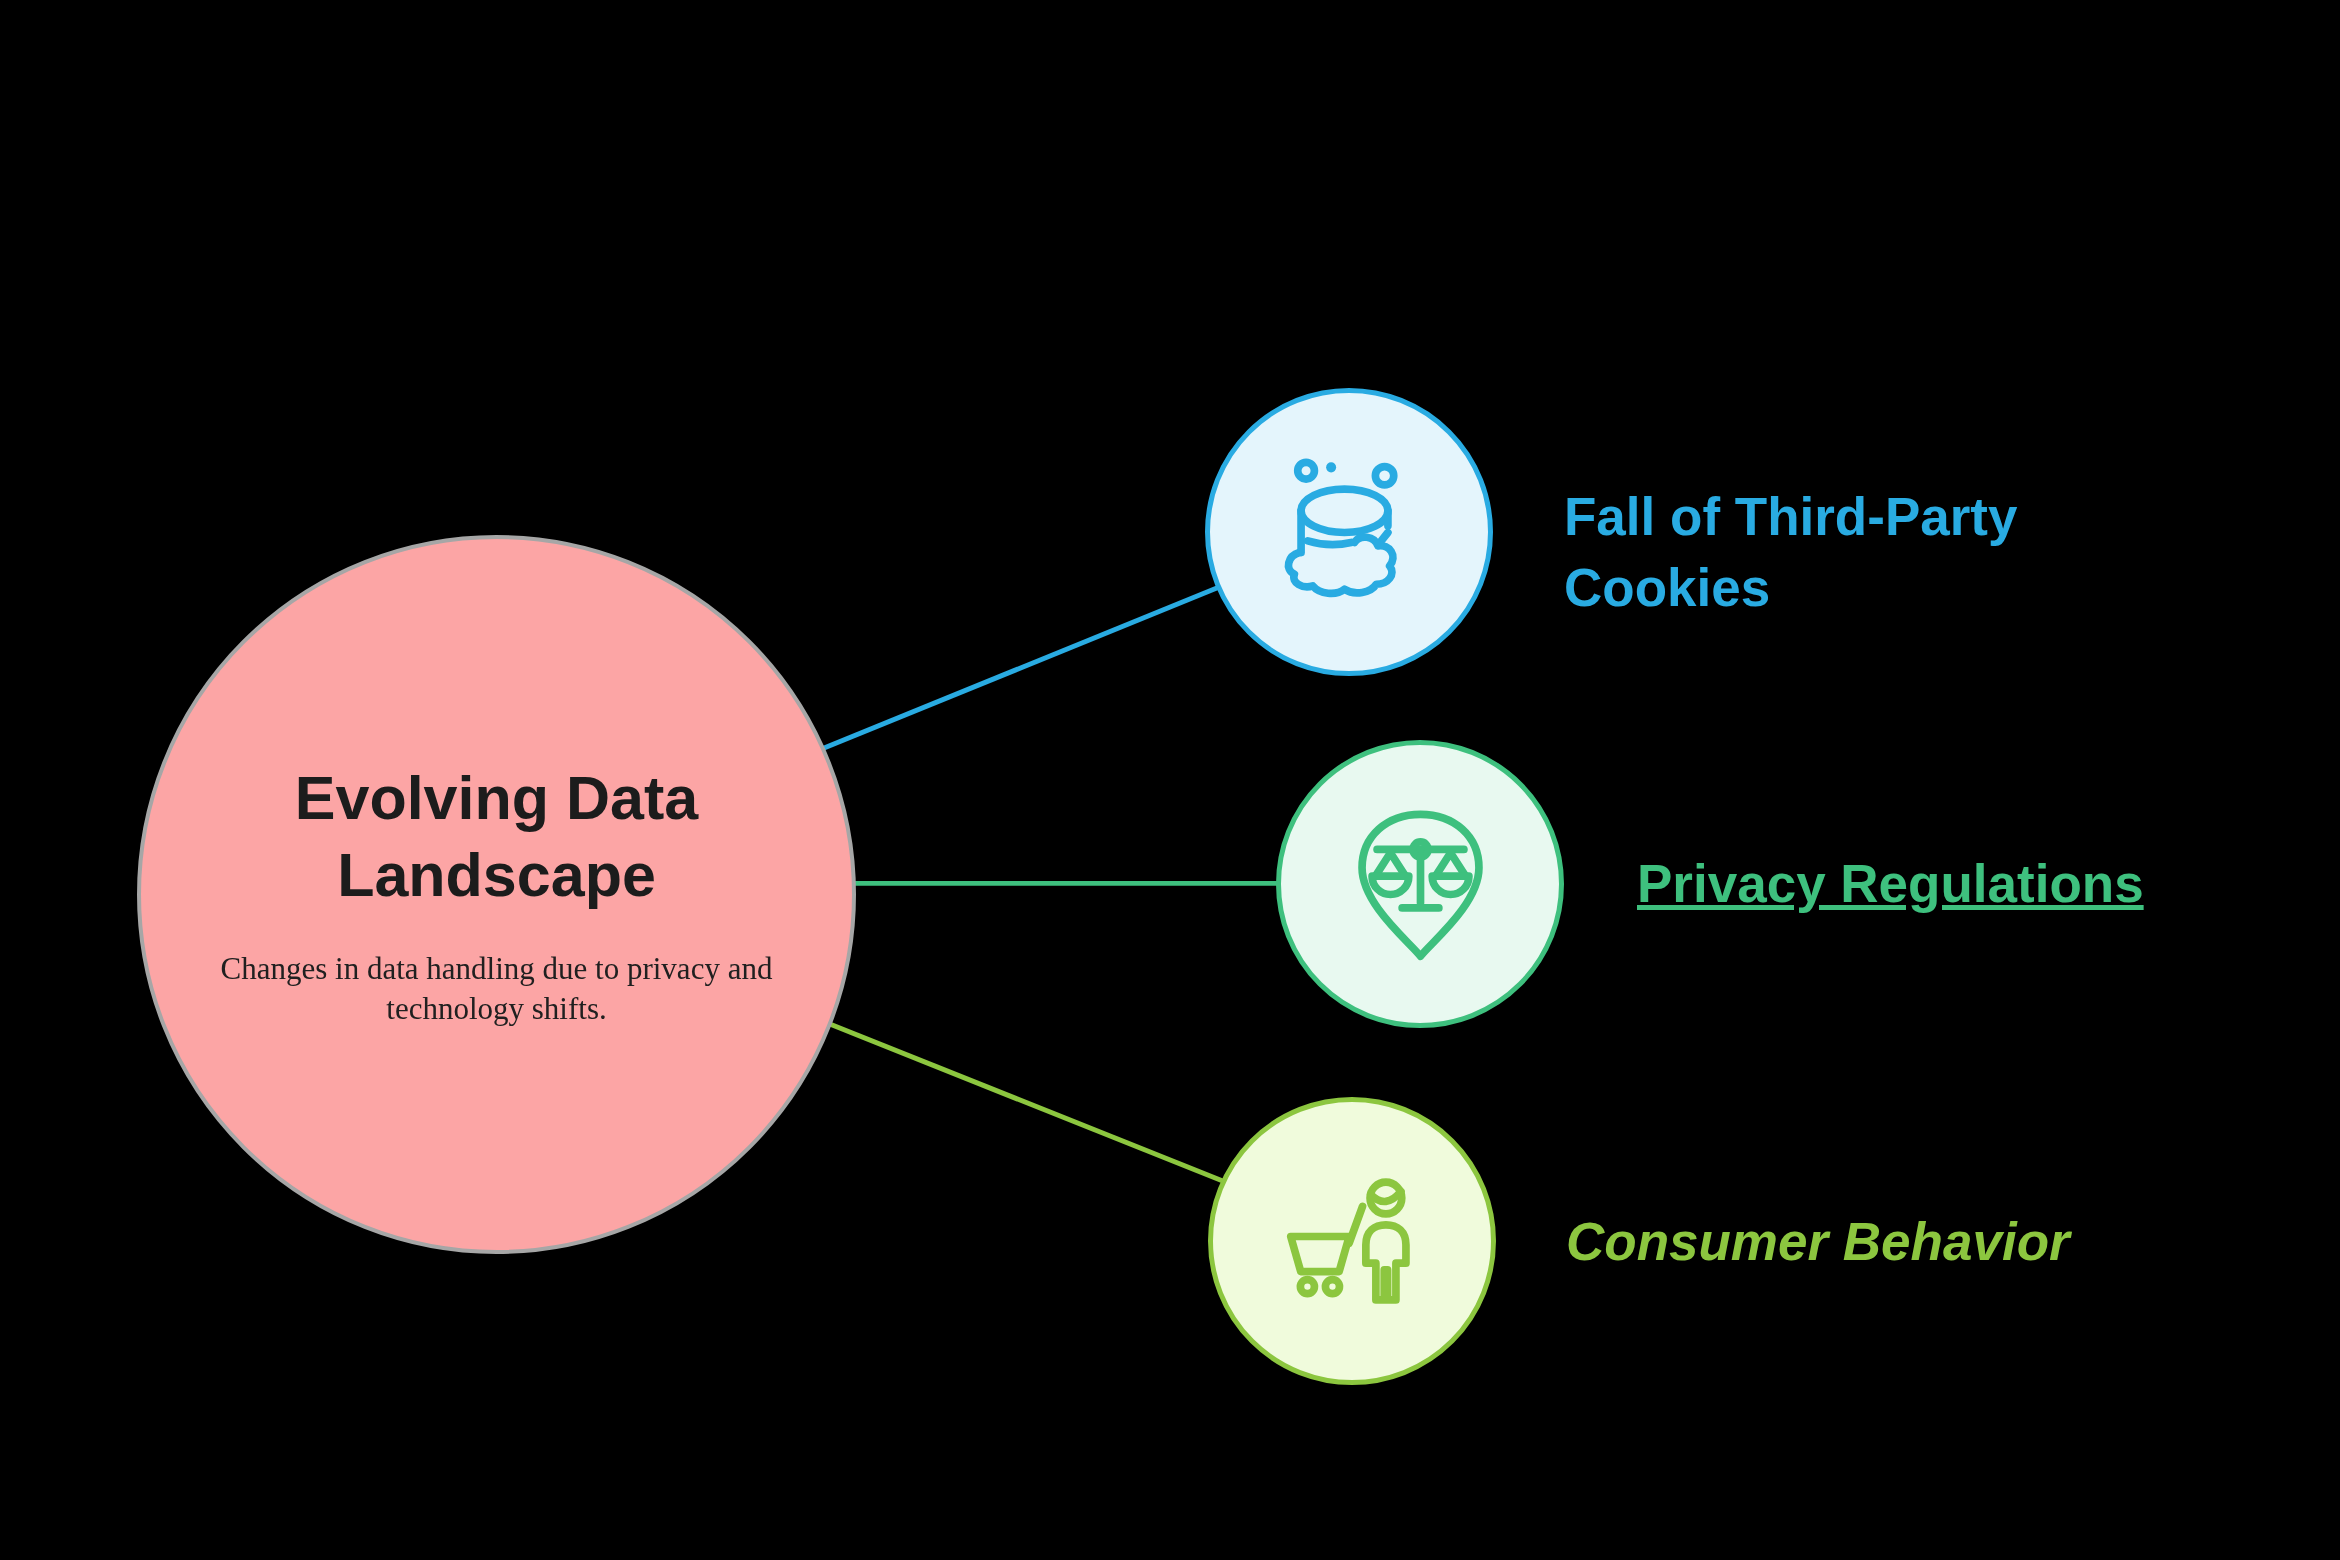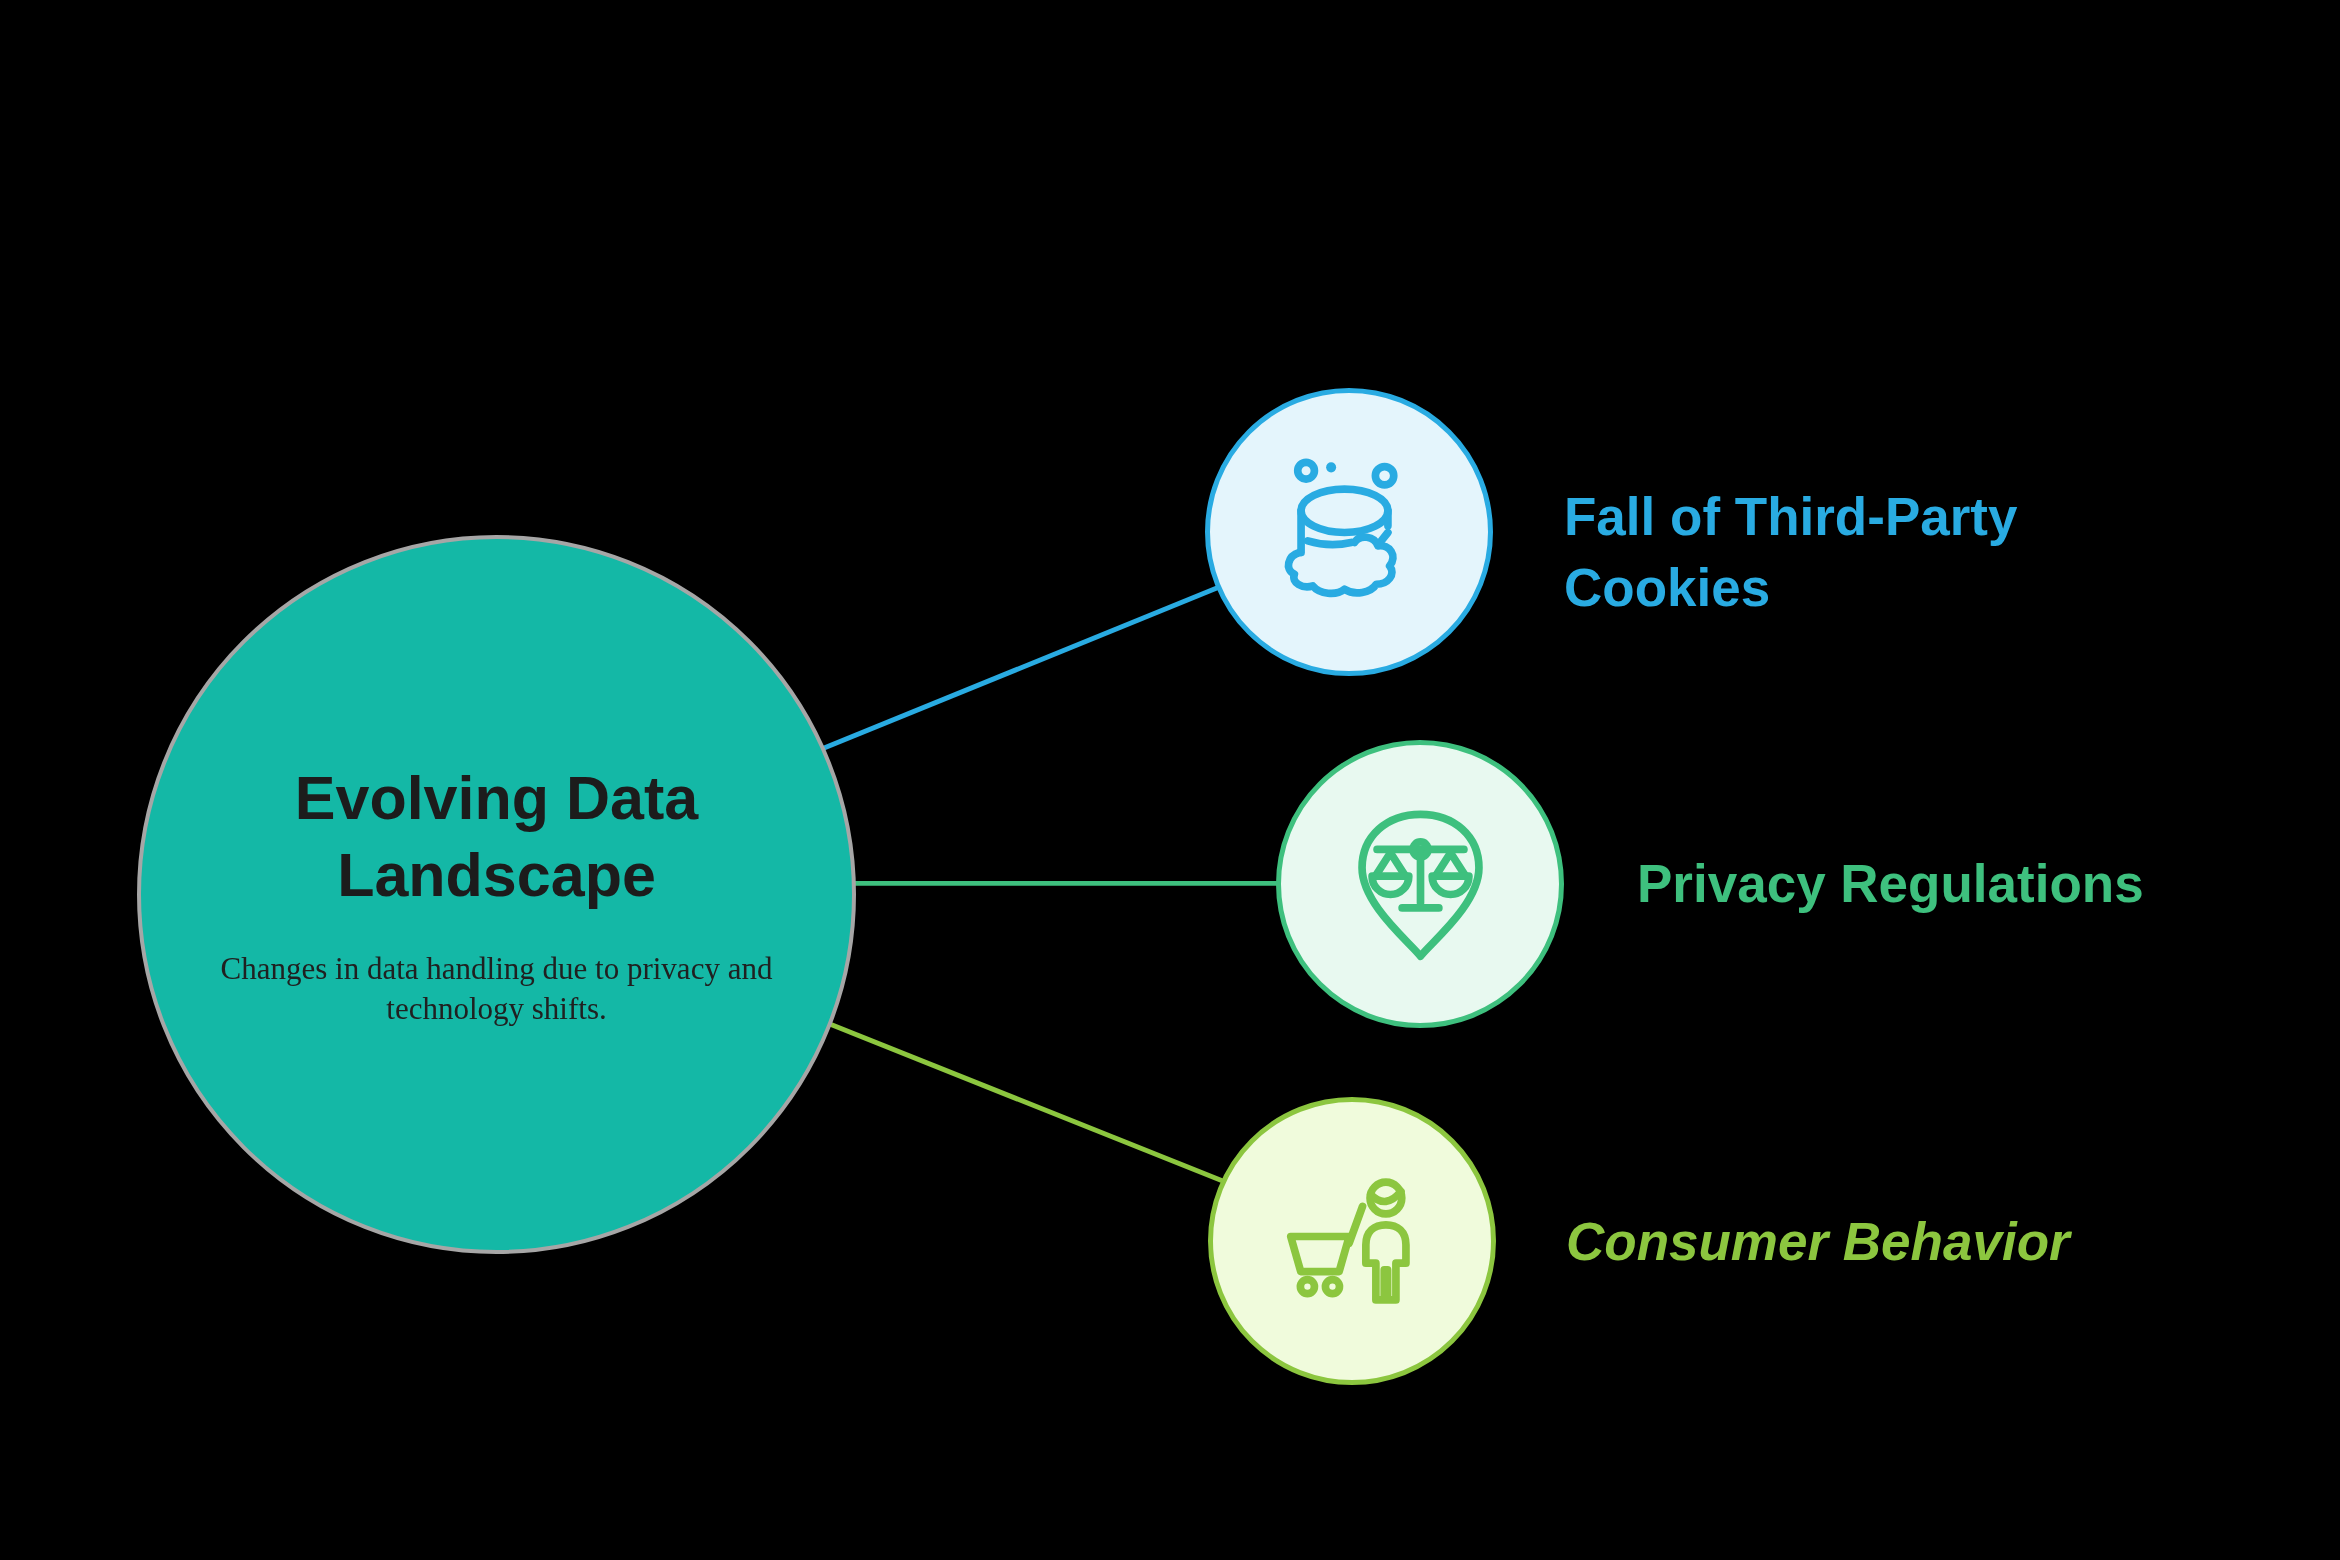--- a/index.html
+++ b/index.html
@@ -25,21 +25,21 @@
     fill: none;
   }
   
   .center-circle {
     position: absolute;
     left: 137px;
     top: 535px;
     width: 719px;
     height: 719px;
     box-sizing: border-box;
-    background: #14b8a6;
+    background: #fca5a5;
     border: 4.9px solid #a6a6a6;
     border-radius: 50%;
     display: flex;
     flex-direction: column;
     align-items: center;
     justify-content: center;
     gap: 35px;
     text-align: center;
   }
   .center-title {
@@ -107,20 +107,21 @@
     left: 1564px;
     top: 481px;
     width: 630px;
     color: #29abe2;
   }
   .label-privacy {
     left: 1637px;
     top: 848px;
     width: 690px;
     color: #3ec07e;
+    text-decoration: underline;
   }
   .label-consumer {
     left: 1566px;
     top: 1206px;
     width: 690px;
     color: #8cc63f;
     font-style: italic;
   }
 </style>
 </head>

